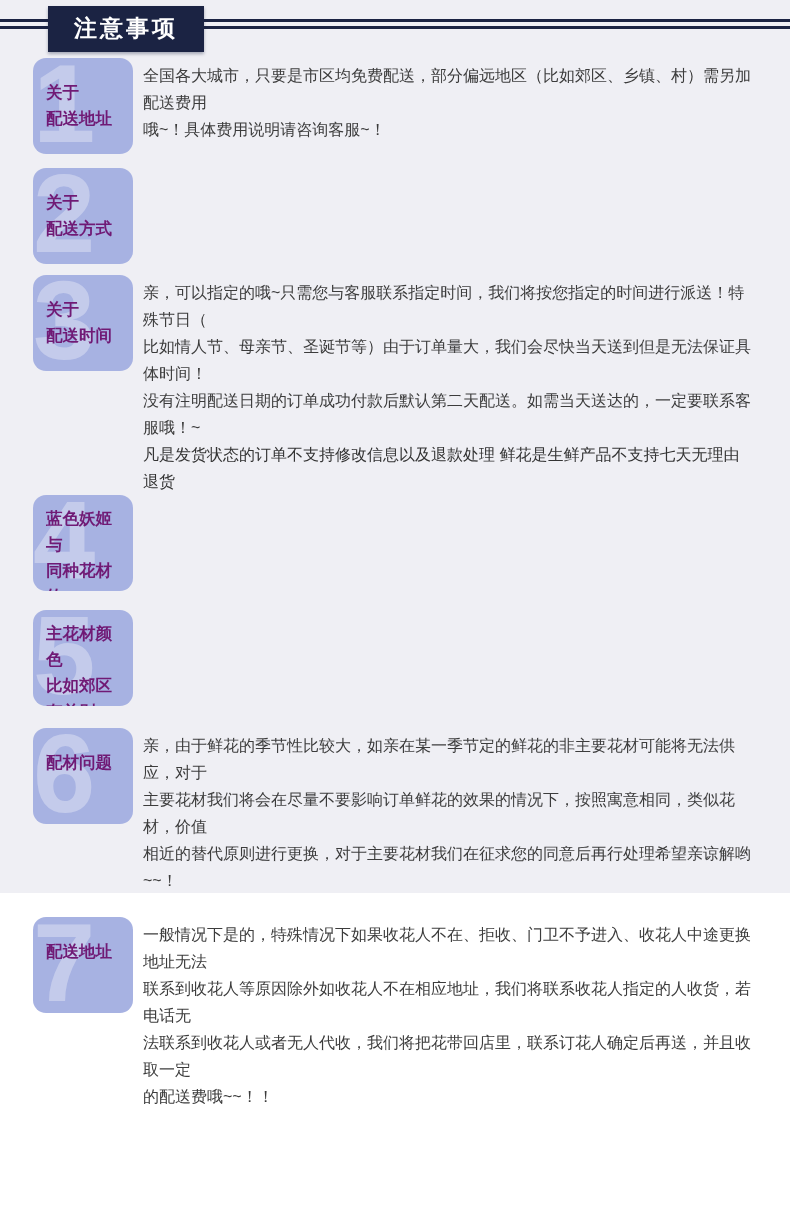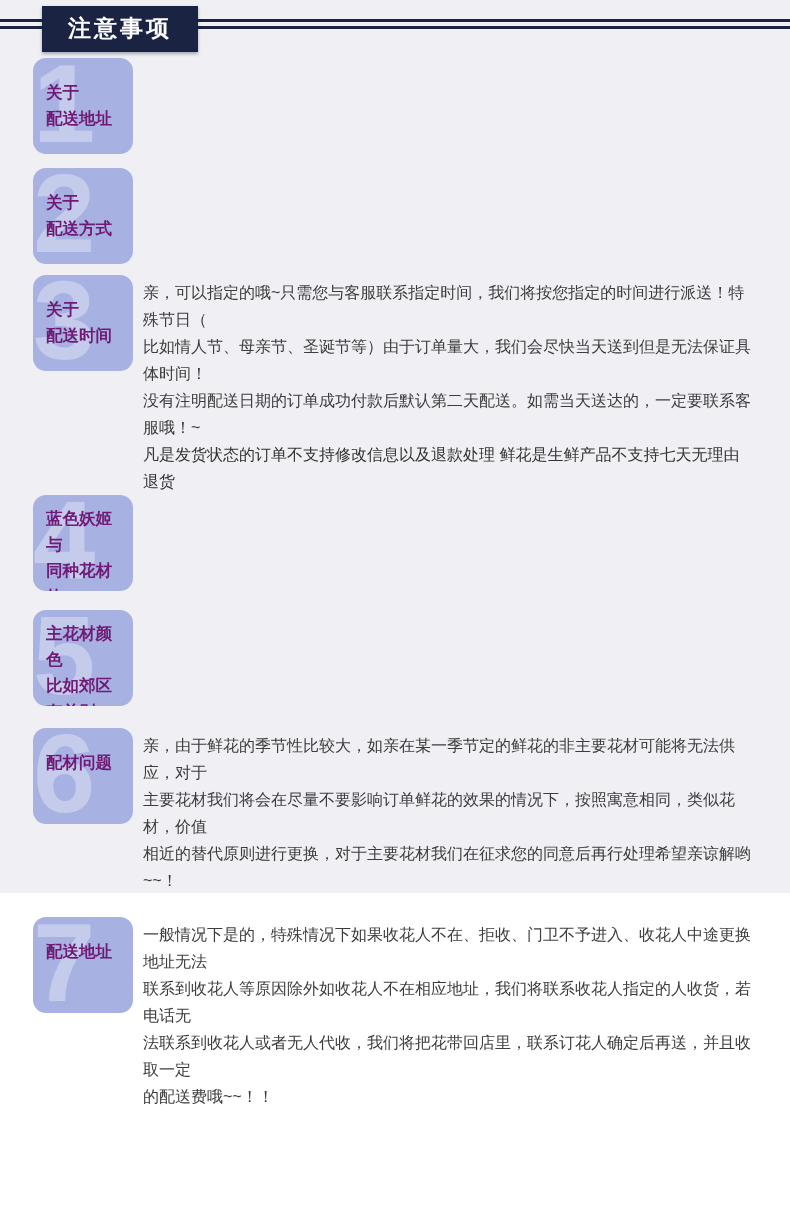--- a/index.html
+++ b/index.html
@@ -14,21 +14,21 @@
 
   
   .header { position: relative; height: 45px; }
   .header-lines {
     position: absolute; left: 0; right: 0; top: 19px;
     height: 4px;
     border-top: 3px solid #1b2343;
     border-bottom: 3px solid #1b2343;
   }
   .header-title {
-    position: absolute; left: 42px; top: 6px;
+    position: absolute; left: 48px; top: 6px;
     background: #1b2343;
     color: #ffffff;
     font-size: 23px;
     font-weight: bold;
     letter-spacing: 3px;
     padding: 7px 26px 8px 26px;
     box-shadow: 0 2px 3px rgba(27,35,67,0.35);
   }
 
   
@@ -96,20 +96,25 @@
   </div>
 
   <div class="sections">
 
     <div class="section">
       <div class="label-box">
         <span class="big-num">1</span>
         <span class="label-text">关于
 配送地址</span>
       </div>
+      <div class="body">
+        <div class="body-text">全国各大城市，只要是市区均免费配送，部分偏远地区（比如郊区、乡镇、村）需另加配送费用
+哦~！具体费用说明请咨询客服~！</div>
+        <div class="body-text bold"></div>
+      </div>
     </div>
 
     <div class="section">
       <div class="label-box">
         <span class="big-num">2</span>
         <span class="label-text">关于
 配送方式</span>
       </div>
     </div>
 

